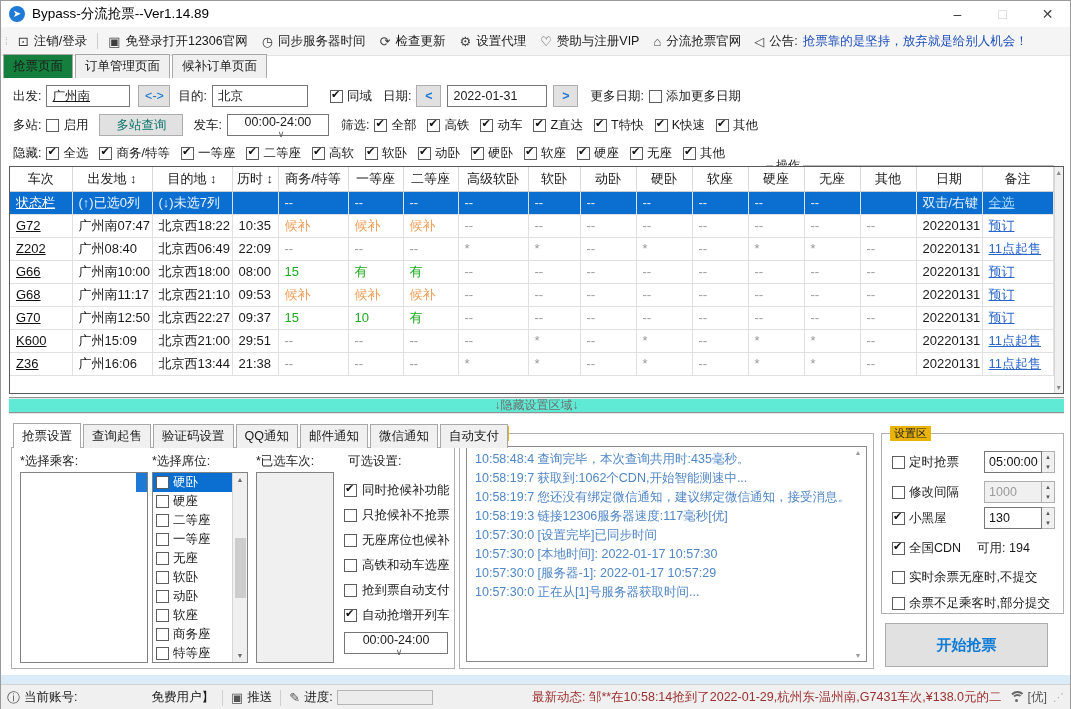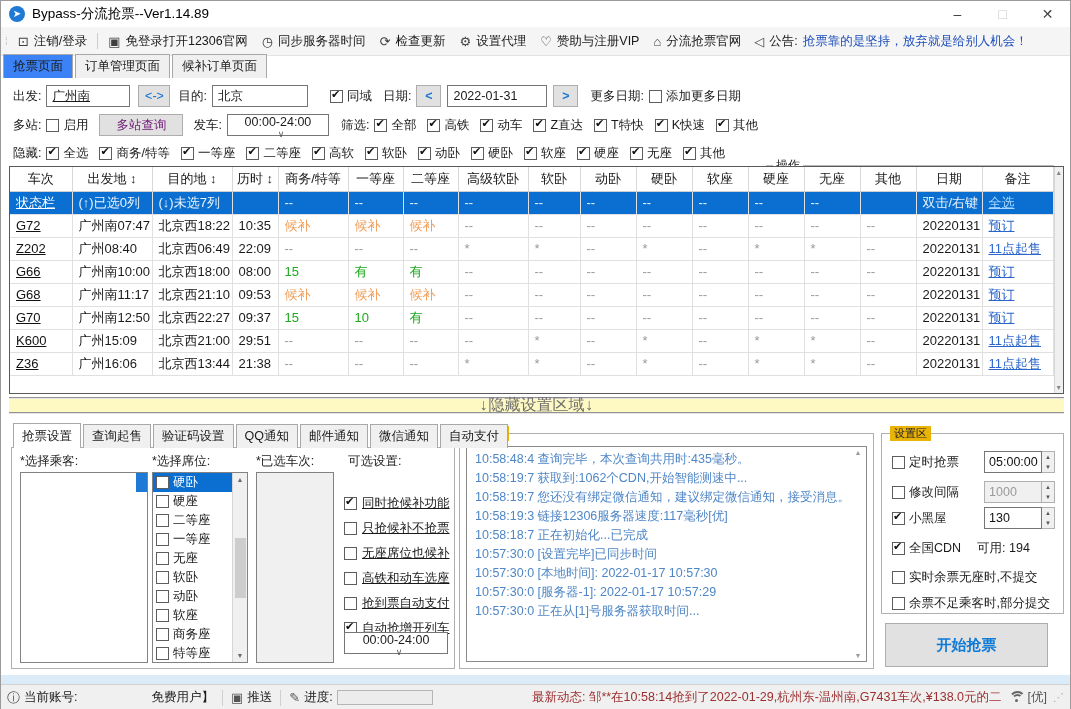--- a/index.html
+++ b/index.html
@@ -21,36 +21,36 @@
   #tb-items{display:flex;align-items:center;}
   .tb-item{display:flex;align-items:center;gap:5px;margin:0 7px;white-space:nowrap;}
   .tb-icon{color:#3f3f3f;font-size:13px;}
   .tb-sep{width:1px;height:16px;background:#cdcdcd;margin:0 3px;}
   #announce{display:flex;align-items:center;gap:5px;margin-left:6px;white-space:nowrap;}
   #announce .msg{color:#1e4fbc;}
 
   
   #maintabs{position:absolute;top:55px;left:2px;right:0;height:22px;display:flex;align-items:flex-end;}
   .mtab{padding:3px 9px 3px;border:1px solid #a8a8a8;border-bottom:none;background:#f0f0f0;margin-right:2px;font-size:12.5px;}
-  .mtab.active{background:#3b82f6;position:relative;z-index:2;text-align:right;}
+  .mtab.active{background:#15803d;position:relative;z-index:2;text-align:right;}
 
   
   #form-area{position:absolute;top:77px;left:0;right:0;height:88px;background:#fff;}
   .frow{position:absolute;left:12px;display:flex;align-items:center;height:24px;white-space:nowrap;}
   .lbl{margin-right:5px;}
   .tbox{border:1px solid #767676;background:#fff;height:22px;display:flex;align-items:center;padding:0 5px;}
   .btn{border:1px solid #adadad;background:#e1e1e1;height:22px;display:flex;align-items:center;justify-content:center;}
   .cb{width:13px;height:13px;border:1px solid #5d5d5d;background:#fff;display:inline-block;position:relative;flex:none;}
   .cb.ck::after{content:"✔";position:absolute;left:0px;top:-3px;font-size:11px;color:#111;}
   .cbl{display:flex;align-items:center;gap:4px;margin-right:11px;}
   .selbox{border:1px solid #767676;background:#fff;height:22px;display:flex;align-items:center;justify-content:space-between;padding:0 5px;flex-direction:column;}
   .selbox .arr{color:#555;font-size:9px;margin-left:6px;}
   .navbtn{width:25px;color:#1b75d1;font-weight:bold;}
   #swap-btn{width:32px;color:#0d6fd0;margin:0 8px;}
-  #multi-query-btn{width:84px;color:#701a75;margin-right:10px;}
+  #multi-query-btn{width:84px;color:#0f766e;margin-right:10px;}
   fieldset{border:1px solid #b9b9b9;margin:0;padding:0;}
   legend{font-size:12px;padding:0 3px;margin-left:6px;color:#222;}
   #action-box{position:absolute;left:765px;top:79px;width:288px;height:82px;}
   #action-inner{position:relative;width:100%;height:100%;}
   .arow{position:absolute;left:10px;display:flex;align-items:center;gap:6px;}
   .linkblue{color:#53a6ea;text-decoration:underline;}
   .spin{display:flex;align-items:center;height:22px;}
   .spin .val{border:1px solid #b0b0b0;background:#f0f0f0;color:#8a8a8a;height:22px;min-width:30px;display:flex;align-items:center;padding:0 4px;}
   .spin .arrows{display:flex;flex-direction:column;border:1px solid #b0b0b0;border-left:none;height:22px;}
   .spin .arrows span{flex:1;font-size:6px;line-height:10px;color:#555;background:#f0f0f0;padding:0 3px;display:flex;align-items:center;}
@@ -65,39 +65,39 @@
   .lnk-white{color:#ffffff;text-decoration:underline;}
   .lnk-light{color:#a8d7ff;text-decoration:underline;}
   .train-id{color:#111;text-decoration:underline;}
   .c-wait{color:#ef9d56;}
   .c-ok{color:#1daa1d;}
   .c-na{color:#9a9a9a;}
   .c-link{color:#2a66cc;text-decoration:underline;}
   .vscroll{width:12px;background:#f0f0f0;border-left:1px solid #d5d5d5;display:flex;flex-direction:column;justify-content:space-between;align-items:center;font-size:7px;color:#8a8a8a;padding:2px 0;}
 
   
-  #divider{position:absolute;left:8px;top:396px;width:1055px;height:17px;border-top:2px groove #e6e6e6;border-bottom:2px groove #e6e6e6;display:flex;align-items:center;justify-content:center;color:#6e6e6e;font-size:16px;background:#fef9c3;font-family:Liberation Mono, monospace;}
+  #divider{position:absolute;left:8px;top:396px;width:1055px;height:17px;border-top:2px groove #e6e6e6;border-bottom:2px groove #e6e6e6;display:flex;align-items:center;justify-content:center;color:#6e6e6e;font-size:12px;background:#5eead4;}
 
   
   #settings-tabs{position:absolute;left:12px;top:424px;height:23px;display:flex;align-items:flex-end;z-index:3;}
   .stab{padding:3px 8px;border:1px solid #a8a8a8;border-bottom:none;background:#f0f0f0;margin-right:2px;font-size:12.5px;white-space:nowrap;}
   .stab.active{background:#fff;padding-top:4px;}
   #tabctrl{position:absolute;left:10px;top:446px;width:444px;height:222px;border:1px solid #b0b0b0;background:#fff;}
   .flbl{position:absolute;top:5px;font-size:12.5px;color:#222;white-space:nowrap;}
   .listbox{position:absolute;top:24px;height:191px;border:1px solid #828282;background:#fff;}
   #passenger-list{left:8px;width:128px;}
   #passenger-thumb{position:absolute;right:0;top:0;width:11px;height:19px;background:#1e7ad4;}
   #seat-list{left:140px;width:96px;display:flex;}
   #seat-items{flex:1;overflow:hidden;}
   .seat-item{height:19px;display:flex;align-items:center;gap:4px;padding-left:3px;white-space:nowrap;}
   .seat-item.sel{background:#0a6fd0;color:#fff;}
   .lscroll{width:15px;background:#f0f0f0;border-left:1px solid #d5d5d5;display:flex;flex-direction:column;justify-content:space-between;align-items:center;font-size:7px;color:#6a6a6a;padding:3px 0;}
   .lscroll .thumb{width:11px;height:60px;background:#cdcdcd;}
   #train-sel-list{left:244px;width:78px;background:#f0f0f0;}
-  #opt-col{position:absolute;left:332px;top:43px;width:106px;text-decoration:underline;}
+  #opt-col{position:absolute;left:332px;top:30px;width:106px;}
   .opt-row{display:flex;align-items:center;gap:5px;height:25px;white-space:nowrap;font-size:12.5px;}
   #opt-select{position:absolute;left:332px;top:184px;width:104px;}
 
   
   .group{position:absolute;border:1px solid #b0b0b0;background:#fff;}
   .group .glabel{position:absolute;top:-8px;left:8px;background:#eab308;padding:0 4px;font-size:11px;color:#222;}
   #output-group{left:458px;top:432px;width:415px;height:236px;}
   #log-box{position:absolute;left:6px;top:12px;right:6px;bottom:6px;border:1px solid #8a8a8a;background:#fff;padding:3px 4px 3px 8px;overflow:hidden;}
   .log-line{color:#4f86c6;font-size:12.5px;line-height:19px;white-space:nowrap;}
   .logscroll{position:absolute;right:2px;top:2px;bottom:2px;width:12px;display:flex;flex-direction:column;justify-content:space-between;align-items:center;font-size:7px;color:#9a9a9a;}
@@ -653,21 +653,20 @@
   </div>
 
   <div class="group" id="output-group">
     <span class="glabel">输出区</span>
     <div id="log-box">
       <div id="log-lines">
           <div class="log-line">10:58:48:4  查询完毕，本次查询共用时:435毫秒。</div>
           <div class="log-line">10:58:19:7  获取到:1062个CDN,开始智能测速中...</div>
           <div class="log-line">10:58:19:7  您还没有绑定微信通知，建议绑定微信通知，接受消息。</div>
           <div class="log-line">10:58:19:3  链接12306服务器速度:117毫秒[优]</div>
-          <div class="log-line">10:58:18:7  正在初始化...已完成</div>
           <div class="log-line">10:57:30:0  [设置完毕]已同步时间</div>
           <div class="log-line">10:57:30:0  [本地时间]: 2022-01-17 10:57:30</div>
           <div class="log-line">10:57:30:0  [服务器-1]: 2022-01-17 10:57:29</div>
           <div class="log-line">10:57:30:0  正在从[1]号服务器获取时间...</div>
         </div>
       <div class="logscroll">
           <span>▲</span>
           <span>▼</span>
         </div>
     </div>

